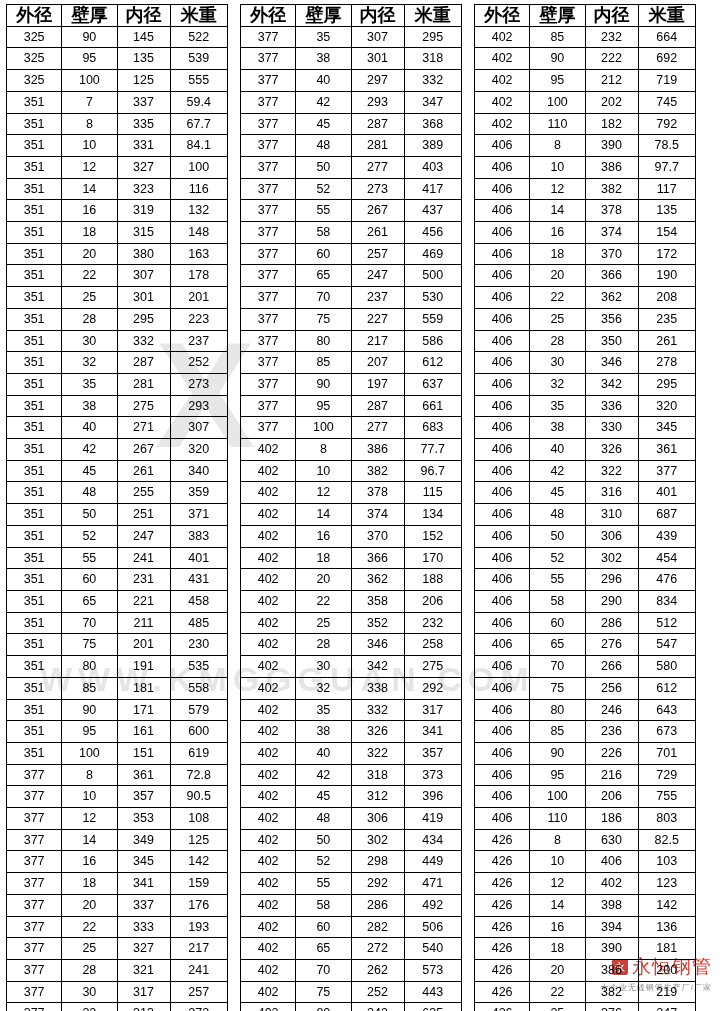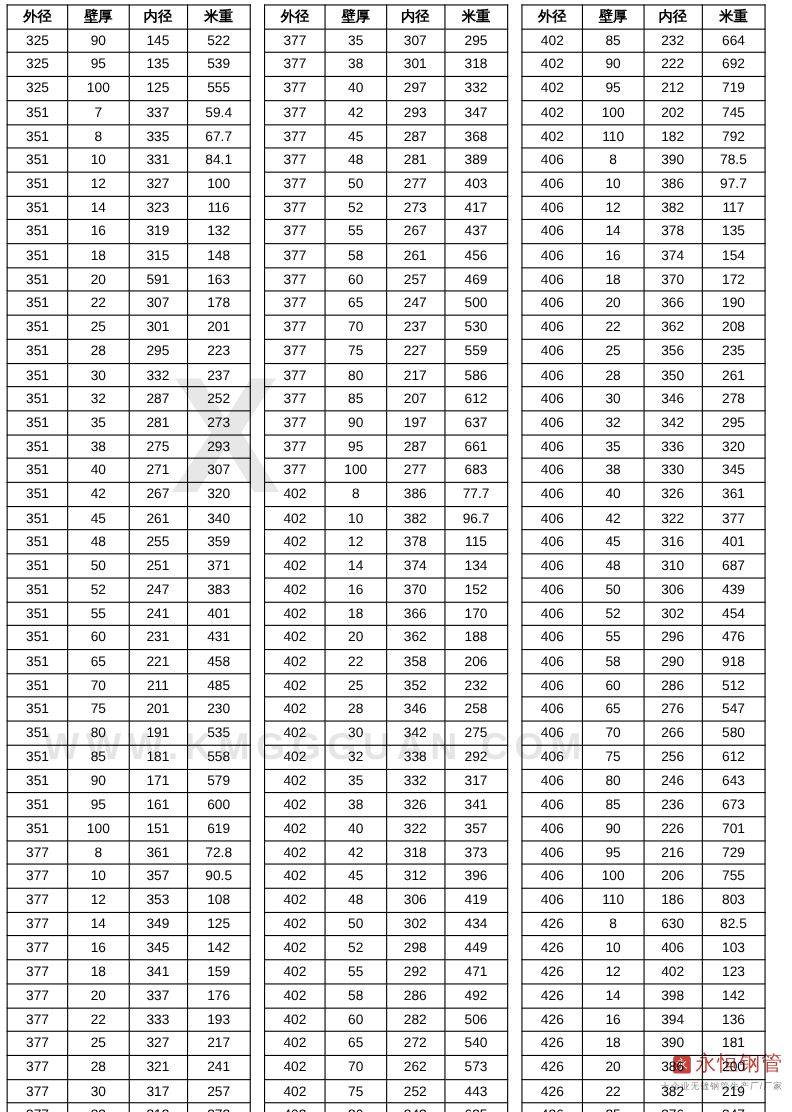--- a/index.html
+++ b/index.html
@@ -97,21 +97,21 @@
     height:20.7px;
     line-height:20.7px;
     padding:0;
     color:#000;
     font-weight:normal;
     overflow:hidden;
     white-space:nowrap;
   }
   thead th{
     font-weight:bold;
-    font-size:13px;
+    font-size:18px;
   }
   td:nth-child(1),th:nth-child(1){width:25%;}
   td:nth-child(2),th:nth-child(2){width:25%;}
   td:nth-child(3),th:nth-child(3){width:24%;}
   td:nth-child(4),th:nth-child(4){width:26%;}
 </style>
 </head>
 <body>
 
 <div class="watermark">
@@ -188,21 +188,21 @@
           </tr>
           <tr>
             <td>351</td>
             <td>18</td>
             <td>315</td>
             <td>148</td>
           </tr>
           <tr>
             <td>351</td>
             <td>20</td>
-            <td>591</td>
+            <td>380</td>
             <td>163</td>
           </tr>
           <tr>
             <td>351</td>
             <td>22</td>
             <td>307</td>
             <td>178</td>
           </tr>
           <tr>
             <td>351</td>
@@ -867,21 +867,21 @@
           <tr>
             <td>406</td>
             <td>55</td>
             <td>296</td>
             <td>476</td>
           </tr>
           <tr>
             <td>406</td>
             <td>58</td>
             <td>290</td>
-            <td>918</td>
+            <td>834</td>
           </tr>
           <tr>
             <td>406</td>
             <td>60</td>
             <td>286</td>
             <td>512</td>
           </tr>
           <tr>
             <td>406</td>
             <td>65</td>

